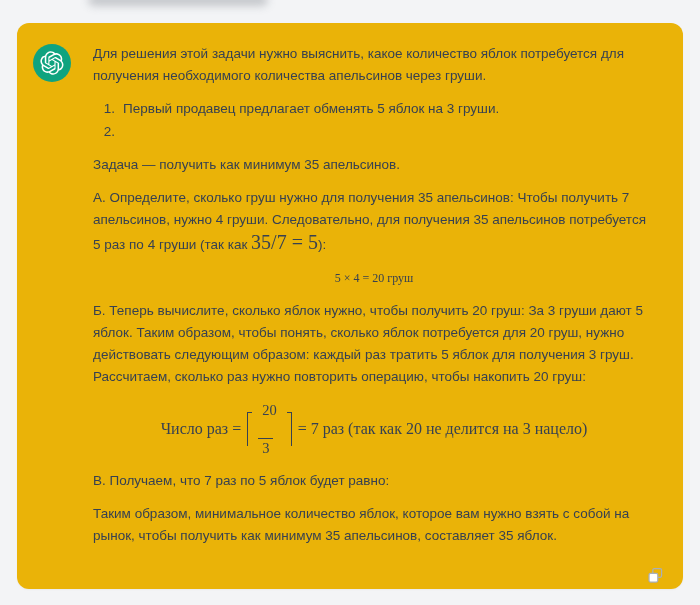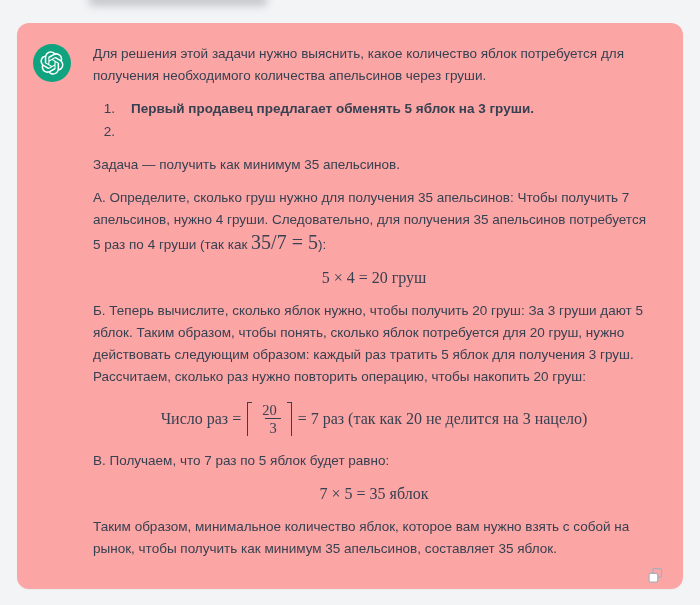--- a/index.html
+++ b/index.html
@@ -25,21 +25,21 @@
     filter: blur(4px);
     opacity: 0.45;
   }
 
   .card {
     position: absolute;
     left: 17px;
     top: 23px;
     width: 666px;
     height: 566px;
-    background: #fca5a5;
+    background: #eab308;
     border-radius: 12px;
     box-shadow: 0 1px 2px rgba(0,0,0,0.04);
     display: flex;
     align-items: flex-start;
     padding: 20px 28px 20px 16px;
     overflow: hidden;
   }
 
   .avatar {
     flex: 0 0 38px;
@@ -61,52 +61,53 @@
     font-size: 13.5px;
     line-height: 22px;
   }
 
   .content p { margin: 11px 0; }
   .content p:first-child { margin-top: 0; }
 
   .olist { margin: 11px 0; }
   .li { display: flex; margin: 1px 0; padding-left: 8px; }
   .li .marker { width: 14px; text-align: right; flex: 0 0 14px; }
-  .li .li-text { margin-left: 16px; font-weight: bold; }
+  .li .li-text { margin-left: 8px; }
 
   .math-inline {
     font-family: "Liberation Serif", "DejaVu Serif", serif;
     font-size: 20px;
   }
 
   .formula {
     font-family: "Liberation Serif", "DejaVu Serif", serif;
-    font-size: 16px;
+    font-size: 12px;
     text-align: center;
     margin: 11px 0;
     line-height: 22px;
   }
 
   .formula-flex {
     display: flex;
     justify-content: center;
     align-items: center;
     gap: 6px;
     margin: 14px 0;
     font-family: "Liberation Serif", "DejaVu Serif", serif;
     font-size: 16px;
     line-height: 20px;
   }
 
   .frac {
     display: inline-flex;
     flex-direction: column;
-    align-items: flex-end;
+    align-items: flex-start;
     font-size: 14.5px;
     line-height: 16px;
+    gap: 20px;
   }
   .frac .den { border-top: 1px solid #374151; padding: 1px 4px 0 4px; }
   .frac .num { padding: 0 4px; }
 
   .ceil { width: 5px; height: 34px; border-top: 1px solid #374151; }
   .ceil-left  { border-left: 1px solid #374151; }
   .ceil-right { border-right: 1px solid #374151; }
 
   .copy-btn {
     position: absolute;
@@ -169,21 +170,20 @@
         <span class="frac">
           <span class="num">20</span>
           <span class="den">3</span>
         </span>
         <span class="ceil ceil-right"></span>
         <span>= 7 раз (так как 20 не делится на 3 нацело)</span>
       </div>
 
       <p>В. Получаем, что 7 раз по 5 яблок будет равно:</p>
 
-      <div class="formula">7 × 5 = 35 яблок</div>
 
       <p>Таким образом, минимальное количество яблок, которое вам нужно взять с собой на рынок, чтобы получить как минимум 35 апельсинов, составляет 35 яблок.</p>
 
     </div>
 
     <button class="copy-btn">
       <span style="display:flex;">
         <svg viewBox="0 0 20 20" xmlns="http://www.w3.org/2000/svg">
           <rect x="7.2" y="2.7" width="9.2" height="9.2" rx="1.6" fill="none" stroke="#a8afba" stroke-width="1.3"></rect>
           <rect x="3.2" y="7.7" width="9.2" height="9.2" rx="1.6" fill="#ffffff" stroke="#a8afba" stroke-width="1.3"></rect>

